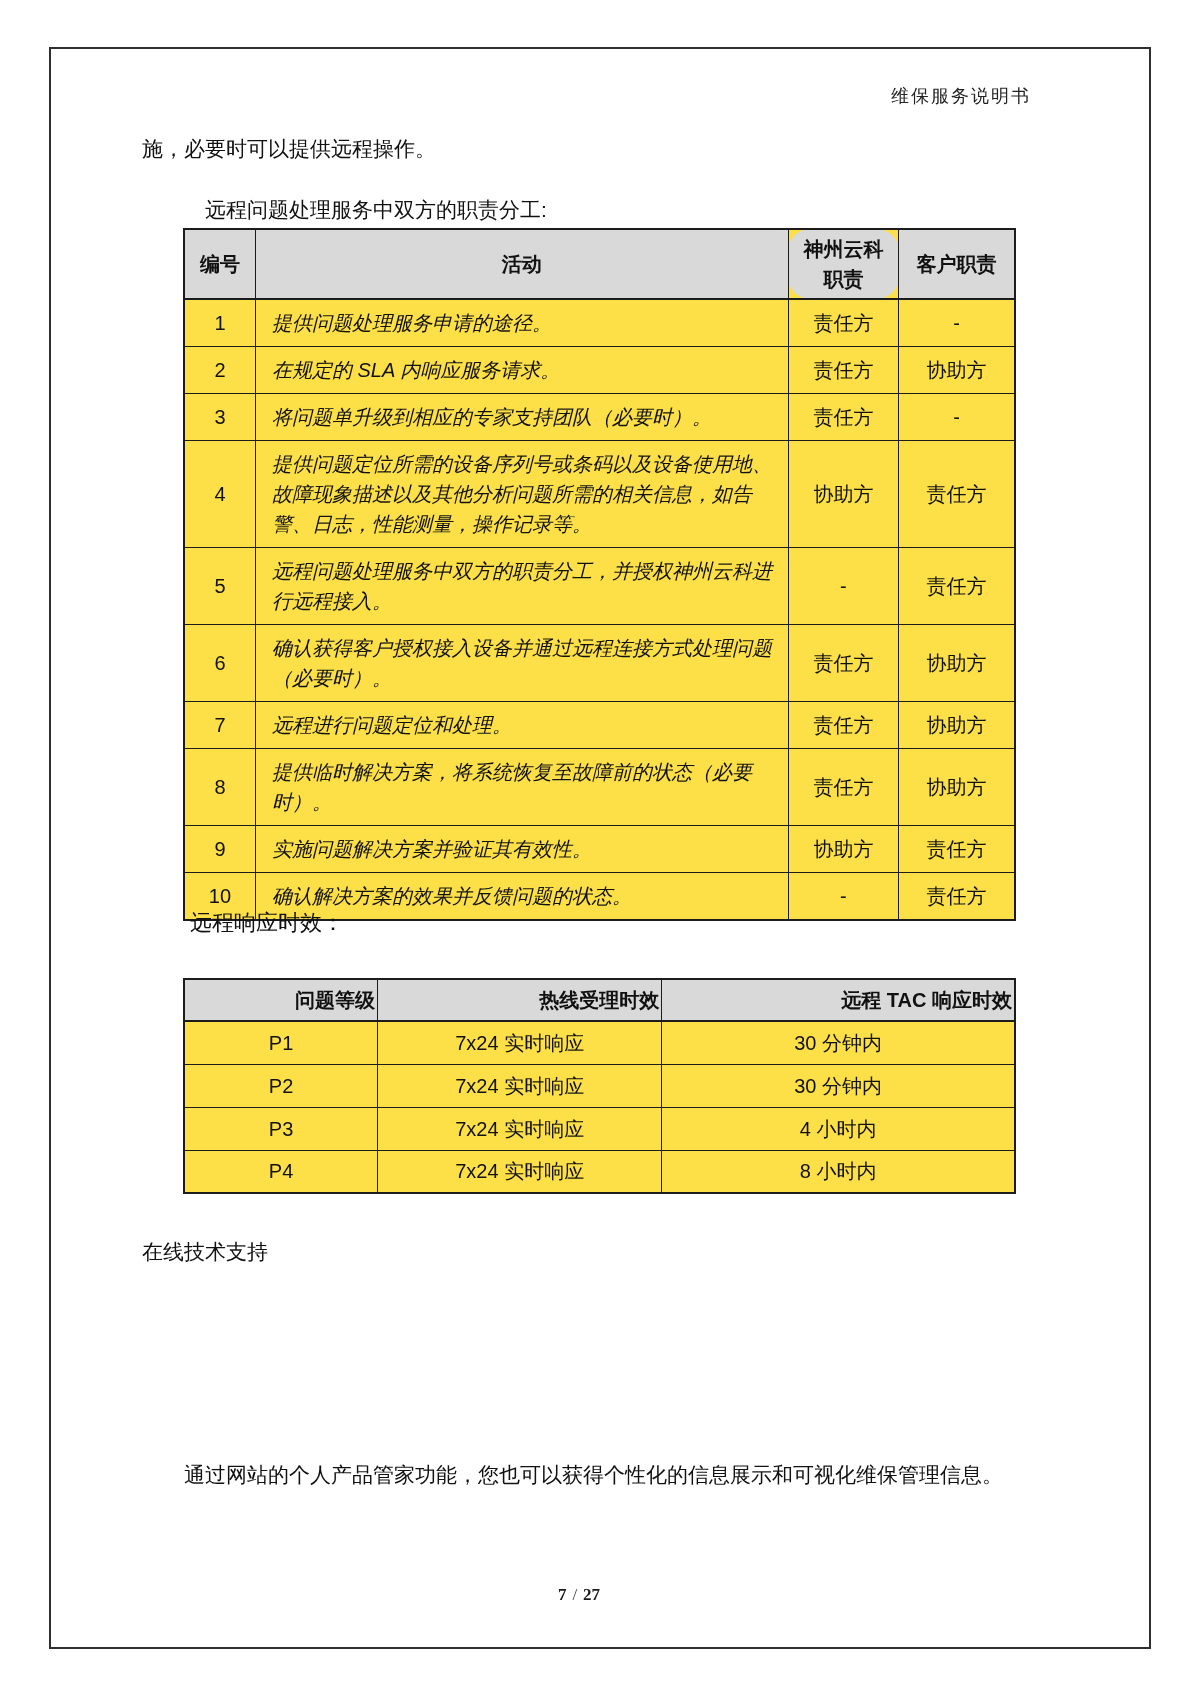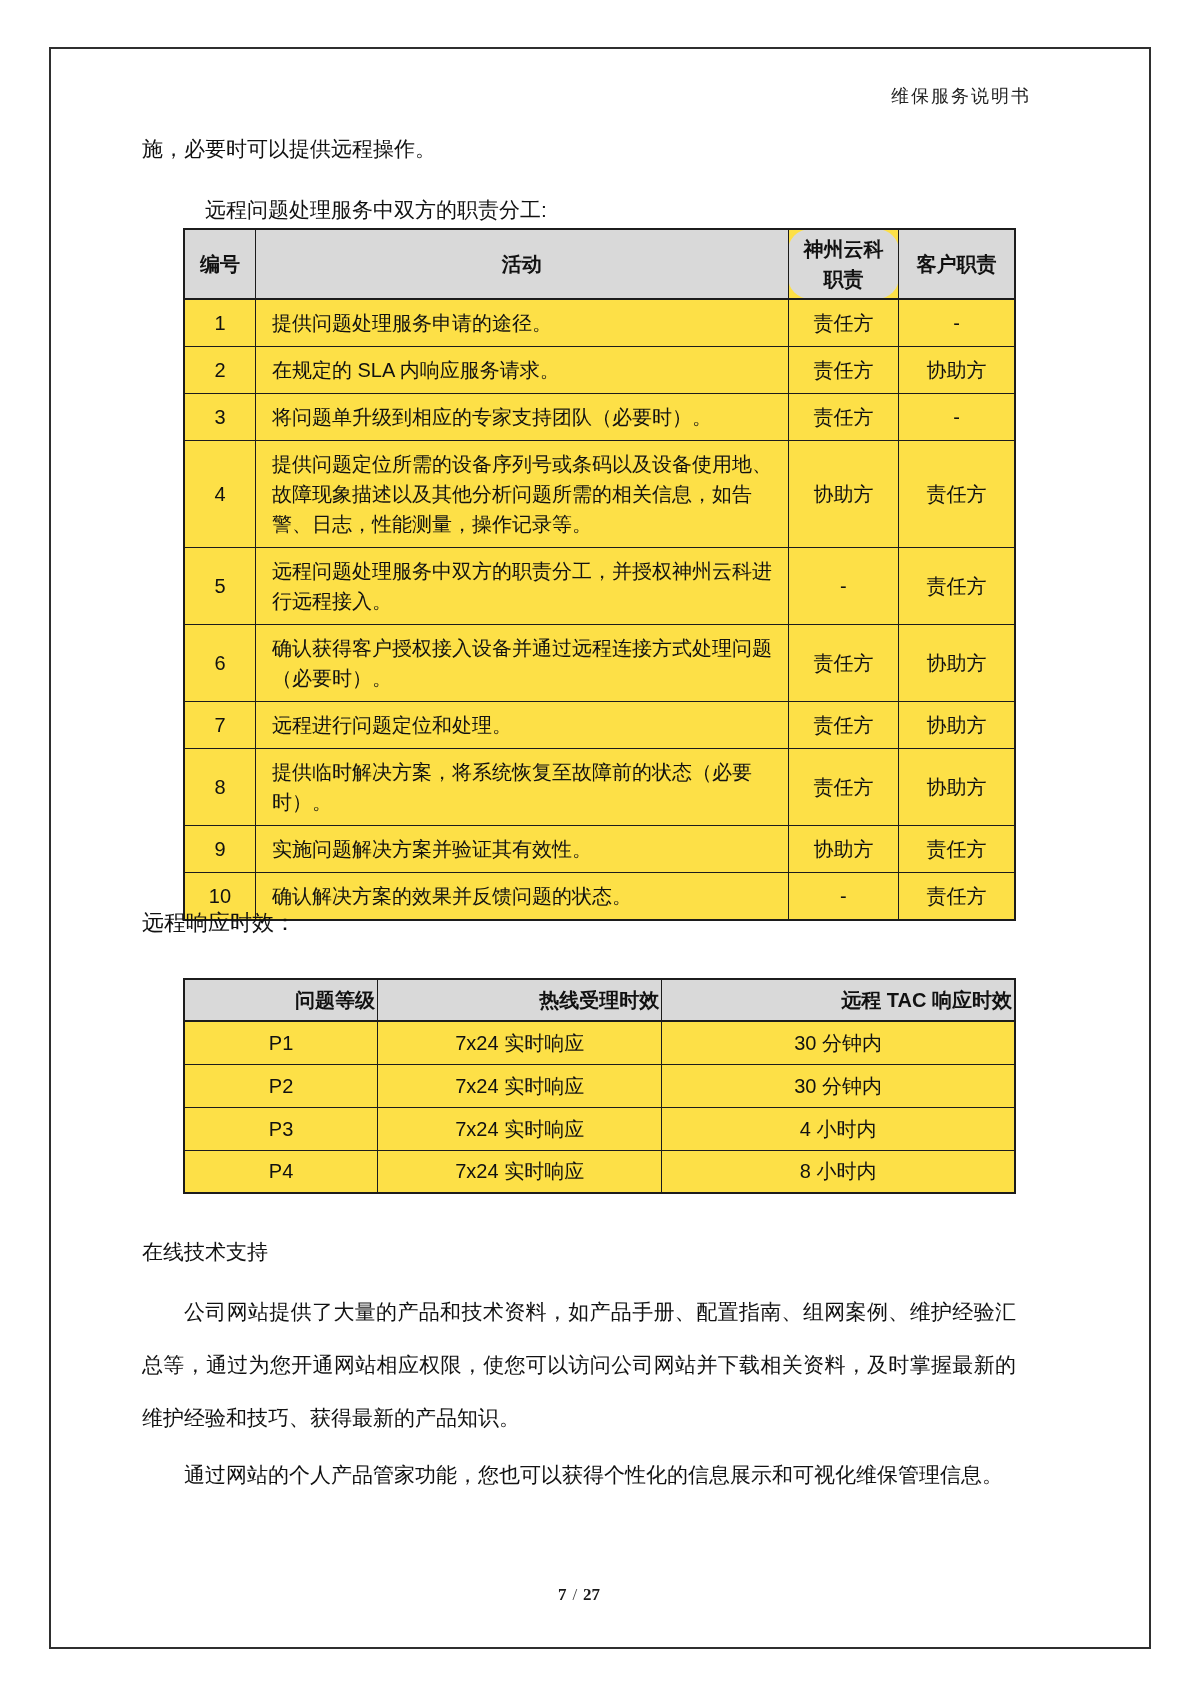--- a/index.html
+++ b/index.html
@@ -44,23 +44,23 @@
     vertical-align:middle;
   }
   .doc-table thead th {
     background:#d9d9d9;
     font-weight:bold;
     border-bottom:2.5px solid #1c1c1c;
   }
   .table1 { top:228px; left:183px; width:833px; }
   .table1 th { line-height:30px; padding:4px 2px; height:68px; }
   .table1 td { line-height:30px; padding:8px 6px; height:46px; }
-  .table1 td.activity { text-align:left; padding-left:16px; padding-right:14px; }
+  .table1 td.activity { text-align:left; padding-left:16px; padding-right:14px;font-style:italic; }
   .th-wrap { white-space:pre-line;border-radius:22px; }
-  .section-title2 { top:908px; font-size:22px; }
+  .section-title2 { top:908px; font-size:22px;margin-left:48px; }
   .table2 { top:978px; left:183px; width:833px; }
   .table2 th { height:42px; line-height:26px; padding:2px;text-align:right; }
   .table2 td { height:43px; line-height:26px; padding:6px; }
   .section-title3 { top:1238px; font-size:21px; }
   .para { font-size:21px; line-height:53px; text-align:justify; }
   .para1 { top:1285px; text-indent:2em; }
   .para2 { top:1448px; text-indent:2em; }
   .page-footer {
     top:1585px;
     text-align:center;
@@ -212,21 +212,20 @@
         <tr>
           <td>P4</td>
           <td>7x24 实时响应</td>
           <td>8 小时内</td>
         </tr>
       </tbody>
   </table>
 
   <div class="abs section-title3">在线技术支持</div>
 
-  <div class="abs para para1">公司网站提供了大量的产品和技术资料，如产品手册、配置指南、组网案例、维护经验汇总等，通过为您开通网站相应权限，使您可以访问公司网站并下载相关资料，及时掌握最新的维护经验和技巧、获得最新的产品知识。</div>
 
   <div class="abs para para2">通过网站的个人产品管家功能，您也可以获得个性化的信息展示和可视化维保管理信息。</div>
 
   <div class="abs page-footer">
     <span class="num">7</span><span class="sep">/</span><span class="num">27</span>
   </div>
 
 </div>
 
 </body></html>

